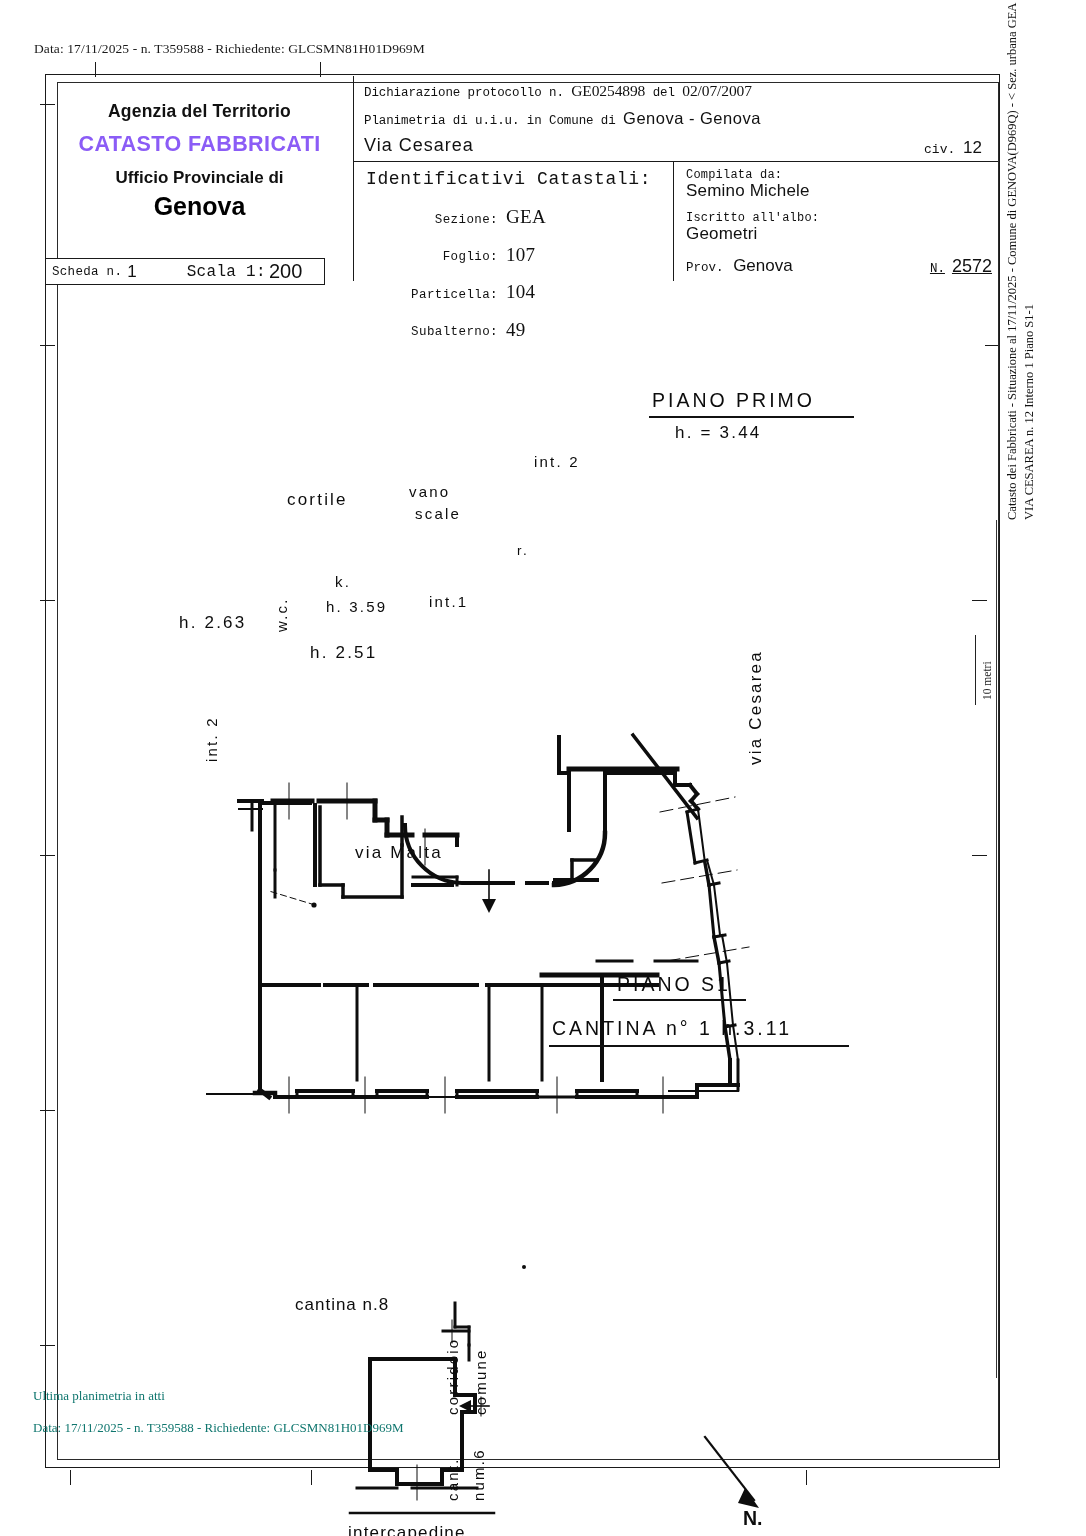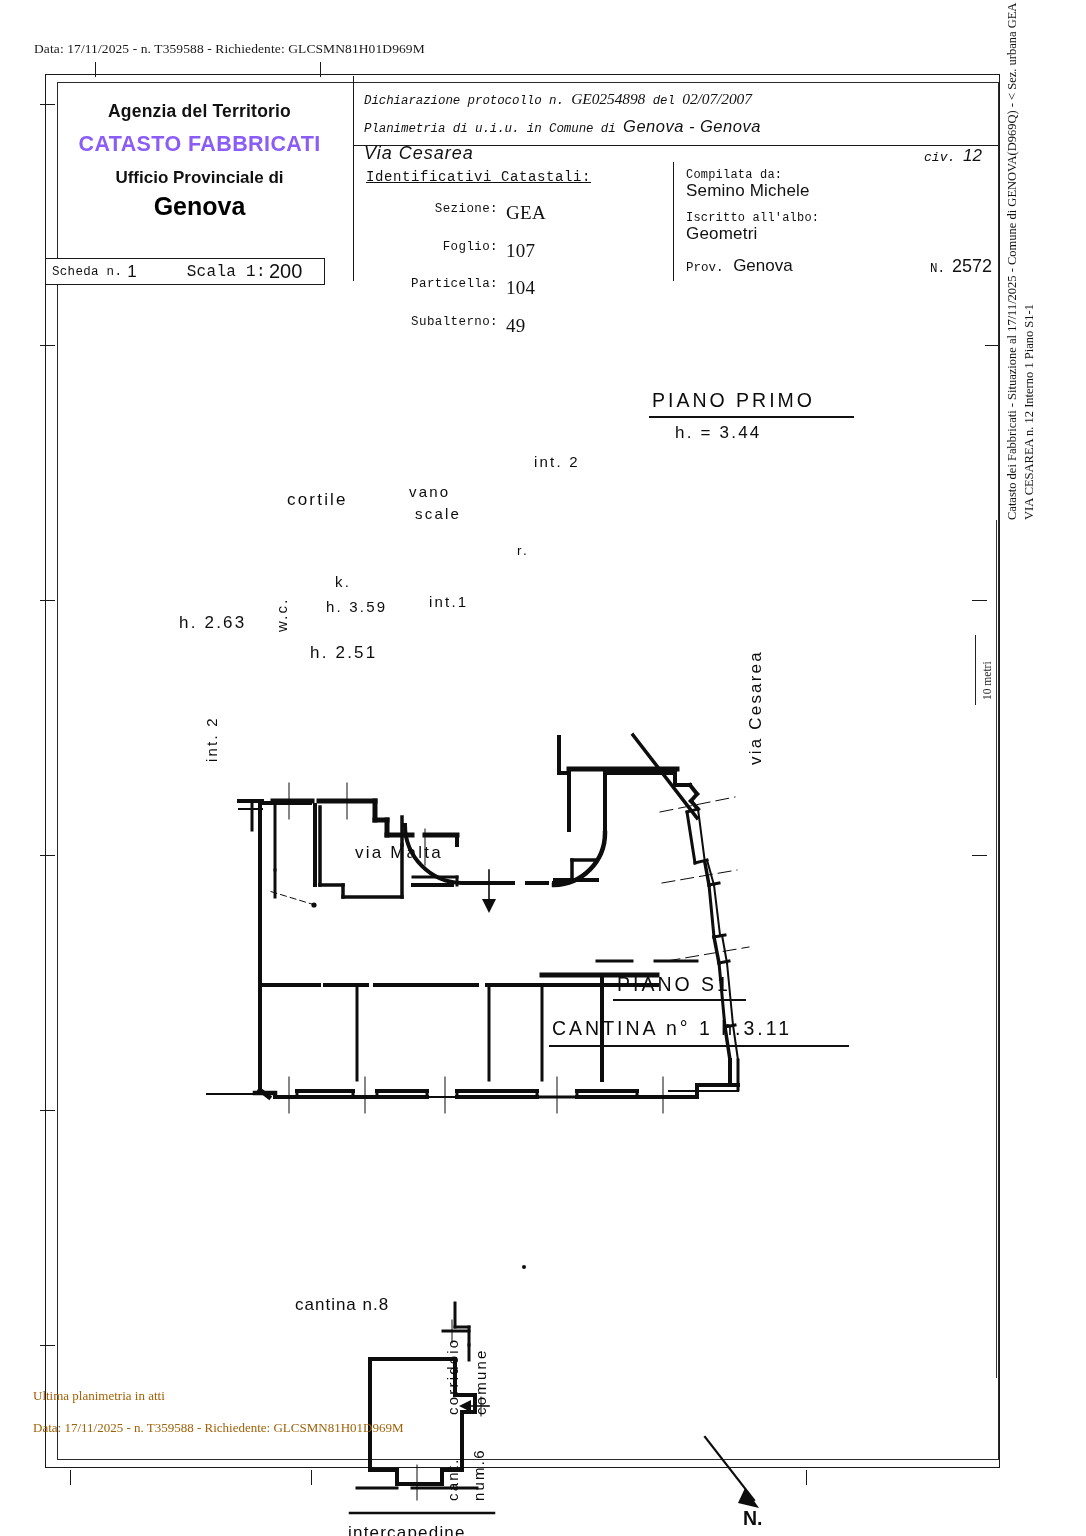--- a/index.html
+++ b/index.html
@@ -39,50 +39,50 @@
     display:flex;flex-direction:column;align-items:center;justify-content:flex-start;
     padding-top:25px;
   }
   .agency-1{font-family:"Liberation Sans",sans-serif;font-weight:bold;font-size:17.5px;letter-spacing:.2px;color:#111;}
   .agency-2{font-family:"Liberation Sans",sans-serif;font-weight:bold;font-size:21.5px;letter-spacing:.4px;margin-top:10px;color:#8b5cf6;}
   .agency-3{font-family:"Liberation Sans",sans-serif;font-weight:bold;font-size:17px;margin-top:11px;color:#111;}
   .agency-4{font-family:"Liberation Sans",sans-serif;font-weight:bold;font-size:25px;margin-top:4px;color:#000;}
 
   .hdr-right{position:absolute;left:308px;top:0;width:644px;height:205px;}
   .hdr-r-top{
-    position:absolute;left:0;top:0;width:644px;height:70px;
-    border-bottom:1.5px solid #1a1a1a;box-sizing:border-box;padding:14px 0 0 10px;font-style:italic;
+    position:absolute;left:0;top:0;width:644px;height:86px;
+    border-bottom:1.5px solid #1a1a1a;box-sizing:border-box;padding:6px 0 0 10px;
   }
   .mono{font-family:"Liberation Mono",monospace;}
   .l-proto{font-size:12.5px;white-space:nowrap;letter-spacing:-.1px;}
   .l-proto .big{font-family:"Liberation Serif",serif;font-size:15.5px;}
   .l-plan{font-size:12.5px;white-space:nowrap;margin-top:9px;letter-spacing:-.1px;}
   .l-plan .big{font-family:"Liberation Sans",sans-serif;font-size:16.5px;letter-spacing:.5px;}
   .l-addr{margin-top:7px;position:relative;height:24px;}
   .l-addr .street{font-family:"Liberation Sans",sans-serif;font-size:18px;letter-spacing:1px;}
   .l-addr .civ{position:absolute;right:16px;top:3px;font-size:13px;}
   .l-addr .civ b{font-family:"Liberation Sans",sans-serif;font-size:17px;font-weight:normal;}
 
   .hdr-r-bot{position:absolute;left:0;top:86px;width:644px;height:119px;}
   .cat-col{
     position:absolute;left:0;top:0;width:320px;height:119px;
     border-right:1.5px solid #1a1a1a;box-sizing:border-box;padding:7px 0 0 12px;
   }
-  .cat-title{font-size:14px;letter-spacing:.6px;margin-bottom:3px;text-decoration:underline;}
-  .cat-row{display:flex;align-items:flex-start;white-space:nowrap;line-height:1.03;margin-top:18px;}
+  .cat-title{font-size:18px;letter-spacing:.6px;margin-bottom:3px;}
+  .cat-row{display:flex;align-items:flex-end;white-space:nowrap;line-height:1.03;margin-top:18px;}
   .cat-lab{font-size:12.5px;width:132px;text-align:right;letter-spacing:.4px;}
   .cat-val{font-family:Liberation Serif, serif;font-size:19px;margin-left:8px;letter-spacing:.3px;}
 
   .comp-col{position:absolute;left:320px;top:0;width:324px;height:119px;padding:6px 0 0 12px;box-sizing:border-box;}
   .sm{font-size:12px;letter-spacing:.2px;}
   .lg{font-family:"Liberation Sans",sans-serif;font-size:17px;letter-spacing:.2px;line-height:1.05;}
   .prov-row{position:relative;margin-top:13px;height:22px;}
   .prov-row .pl{font-size:12.5px;}
   .prov-row .pv{font-family:"Liberation Sans",sans-serif;font-size:17px;}
-  .prov-row .nn{position:absolute;right:6px;top:0;font-size:12.5px;}
+  .prov-row .nn{position:absolute;right:6px;top:0;font-size:12.5px;text-decoration:underline;}
   .prov-row .nn b{font-family:"Liberation Sans",sans-serif;font-size:18px;font-weight:normal;margin-left:7px;}
 
   
   .scheda{
     position:absolute;left:45px;top:258px;width:280px;height:27px;
     border:1.6px solid #1a1a1a;box-sizing:border-box;background:#fff;
     display:flex;align-items:center;z-index:6;
   }
   .scheda .t1{font-size:12.5px;margin-left:6px;letter-spacing:.3px;}
   .scheda .v1{font-family:"Liberation Sans",sans-serif;font-size:17px;margin-left:5px;}
@@ -114,21 +114,21 @@
     line-height:1.32;
   }
   .sidebar-rule{position:absolute;left:996px;top:520px;width:1px;height:858px;background:#333;}
   .meters{
     position:absolute;left:981px;top:700px;transform:rotate(-90deg);transform-origin:left top;
     font-family:"Liberation Serif",serif;font-size:11.5px;color:#222;white-space:nowrap;
   }
   .meters-bar{position:absolute;left:975px;top:635px;width:1.4px;height:70px;background:#222;}
 
   
-  .footer{position:absolute;left:33px;font-family:"Liberation Serif",serif;font-size:13px;color:#a16207;white-space:nowrap;}
+  .footer{position:absolute;left:33px;font-family:"Liberation Serif",serif;font-size:13px;color:#0f766e;white-space:nowrap;}
   .f1{top:1388px;}
   .f2{top:1420px;}
   .f3{top:1441px;}
 </style>
 </head>
 <body>
 
 <div class="page">
 
   <div class="req-top">Data: 17/11/2025 - n. T359588 - Richiedente: GLCSMN81H01D969M</div>

